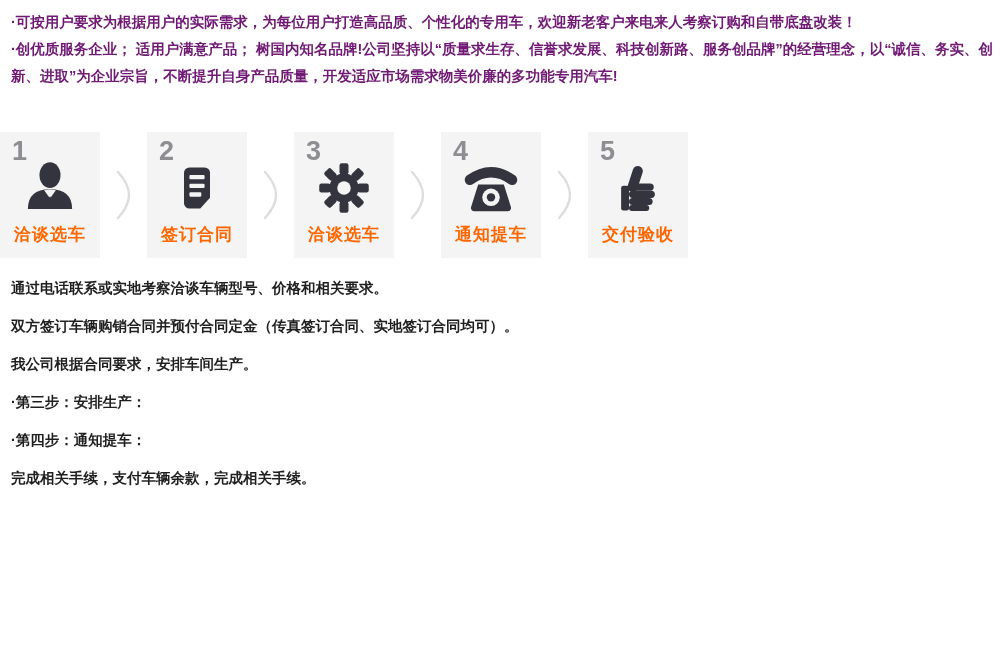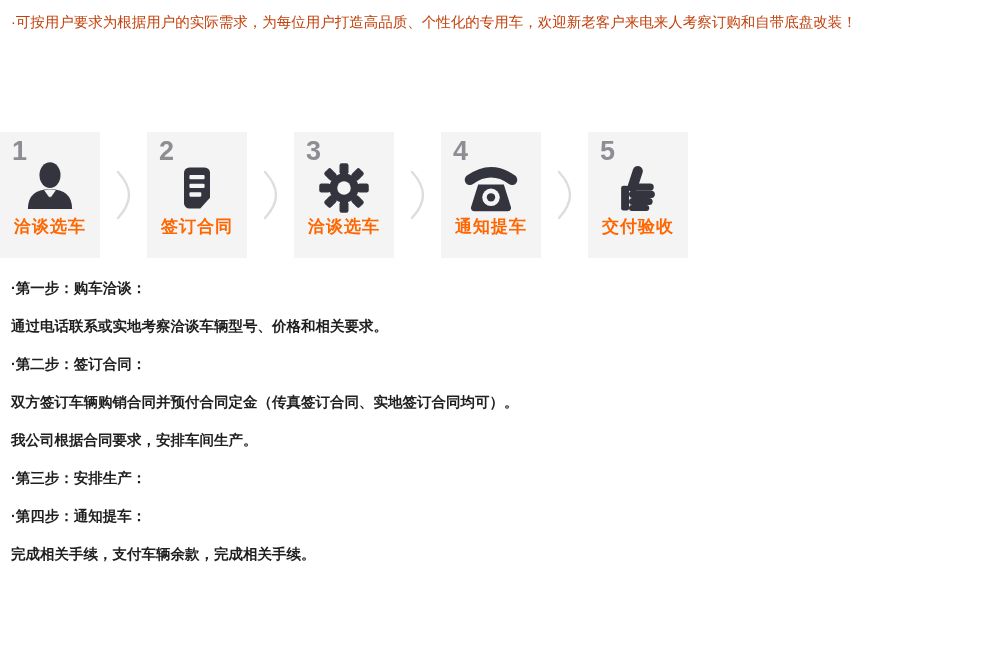--- a/index.html
+++ b/index.html
@@ -8,22 +8,22 @@
     width: 1000px; height: 651px;
     background: #ffffff;
     font-family: "Liberation Sans", sans-serif;
     overflow: hidden;
   }
   .page { width: 1000px; height: 651px; position: relative; }
 
   
   .intro {
     padding: 9px 4px 0 11px;
-    color: #c2410c;
-    font-weight: normal;
+    color: #701a75;
+    font-weight: bold;
     font-size: 14.5px;
     line-height: 27px;
   }
   .intro p { margin: 0; }
 
   
   .steps {
     position: absolute;
     top: 132px; left: 0;
     width: 1000px; height: 126px;
@@ -45,21 +45,21 @@
     line-height: 1;
   }
   .step-icon {
     position: absolute;
     top: 24px; left: 0;
     width: 100px; height: 64px;
     display: flex; align-items: center; justify-content: center;
   }
   .step-label {
     position: absolute;
-    bottom: 20px; left: 0;
+    bottom: 12px; left: 0;
     width: 100%;
     text-align: center;
     color: #ff6600;
     font-size: 17px;
     font-weight: bold;
     letter-spacing: 1px;
   }
   .step-sep {
     width: 47px; height: 126px;
     flex: 0 0 auto;
@@ -77,20 +77,21 @@
   }
   .details p { margin: 0 0 23.5px 0; line-height: 14.5px; }
 </style>
 </head>
 <body>
 
 <div class="page">
 
   <div class="intro">
     <p>·可按用户要求为根据用户的实际需求，为每位用户打造高品质、个性化的专用车，欢迎新老客户来电来人考察订购和自带底盘改装！</p>
+    <p>·创优质服务企业； 适用户满意产品； 树国内知名品牌!公司坚持以“质量求生存、信誉求发展、科技创新路、服务创品牌”的经营理念，以“诚信、务实、创新、进取”为企业宗旨，不断提升自身产品质量，开发适应市场需求物美价廉的多功能专用汽车!</p>
   </div>
 
   <div class="steps">
 
     <div class="step-card">
       <div class="step-number">1</div>
       <div class="step-icon">
         <svg width="56" height="56" viewBox="0 0 48 48">
           <ellipse cx="24" cy="13" rx="9" ry="11" fill="#34343f"></ellipse>
           <path d="M5 42 Q5 25 24 25 Q43 25 43 42 Z" fill="#34343f"></path>
@@ -187,23 +188,21 @@
             <rect x="16" y="39.2" width="18" height="5.2" rx="2.6"></rect>
           </g>
         </svg>
       </div>
       <div class="step-label">交付验收</div>
     </div>
 
   </div>
 
   <div class="details">
-    <p>·第一步：购车洽谈：</p>
     <p>通过电话联系或实地考察洽谈车辆型号、价格和相关要求。</p>
-    <p>·第二步：签订合同：</p>
     <p>双方签订车辆购销合同并预付合同定金（传真签订合同、实地签订合同均可）。</p>
     <p>我公司根据合同要求，安排车间生产。</p>
     <p>·第三步：安排生产：</p>
     <p>·第四步：通知提车：</p>
     <p>完成相关手续，支付车辆余款，完成相关手续。</p>
   </div>
 
 </div>
 
 </body></html>

